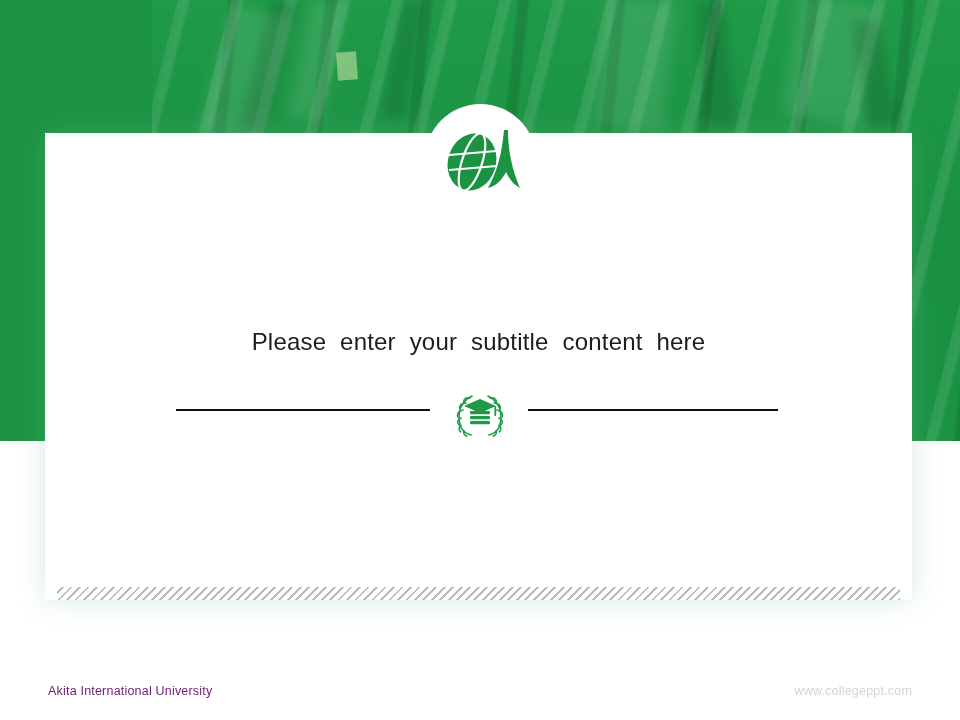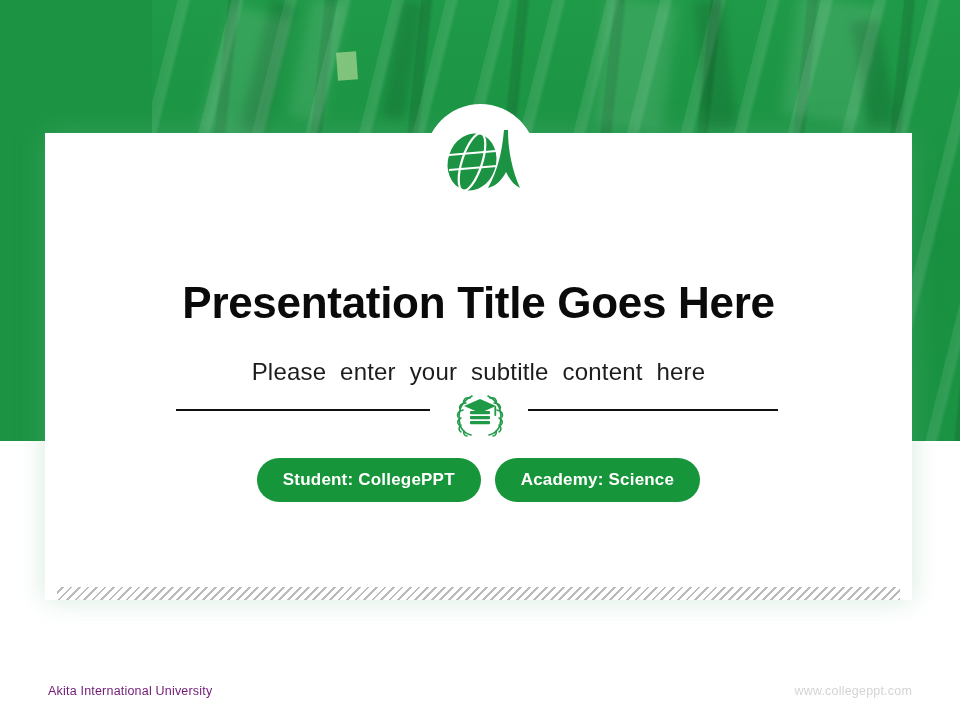--- a/index.html
+++ b/index.html
@@ -121,21 +121,21 @@
     text-align: center;
     font-size: 44px;
     font-weight: bold;
     color: #0a0a0a;
     letter-spacing: -0.3px;
     font-family: "Liberation Sans Narrow", "Liberation Sans", sans-serif;
     white-space: nowrap;
   }
   .subtitle {
     position: absolute;
-    left: 45px; top: 358px;
+    left: 45px; top: 328px;
     width: 867px;
     text-align: center;
     font-size: 24px;
     font-weight: normal;
     color: #1d1d1d;
     letter-spacing: 0.2px;
     word-spacing: 7px;
     white-space: nowrap;
   }
 
@@ -252,21 +252,20 @@
         <ellipse cx="40" cy="40" rx="25" ry="30" transform="rotate(18 40 40)"></ellipse>
         <ellipse cx="40" cy="40" rx="10" ry="30" transform="rotate(18 40 40)"></ellipse>
         <path d="M17 33 L64 29"></path>
         <path d="M17 48 L65 44"></path>
       </g>
 
       <path d="M72 8 C70 30 66 48 56 66 C64 64 70 58 74 50 C78 58 82 63 88 66 C80 48 76 28 76 8 Z" fill="#1b9342"></path>
     </svg>
   </div>
 
-  <div class="title">Presentation Title Goes Here</div>
 
   <div class="subtitle">Please  enter  your  subtitle  content  here</div>
 
   <div class="rule rule-left"></div>
   <div class="rule rule-right"></div>
 
   <div class="emblem">
     <svg viewBox="0 0 56 50" width="56" height="50" aria-hidden="true">
       <g stroke="#1e9a46" stroke-width="1.6" fill="none" stroke-linecap="round">
 
@@ -290,23 +289,19 @@
       <g fill="#1e9a46">
         <path d="M28 10 L44 17 L28 24 L12 17 Z"></path>
         <rect x="18" y="22" width="20" height="3.2" rx="1"></rect>
         <rect x="18" y="27" width="20" height="3.2" rx="1"></rect>
         <rect x="18" y="32" width="20" height="3.2" rx="1"></rect>
         <rect x="42.4" y="17" width="1.8" height="10" rx="0.8"></rect>
       </g>
     </svg>
   </div>
 
-  <div class="pill-row">
-    <button class="pill">Student: CollegePPT</button>
-    <button class="pill">Academy: Science</button>
-  </div>
 
   <div class="hatch"></div>
 
   <div class="footer-left">Akita International University</div>
   <div class="footer-right">www.collegeppt.com</div>
 
 </div>
 
 </body></html>

